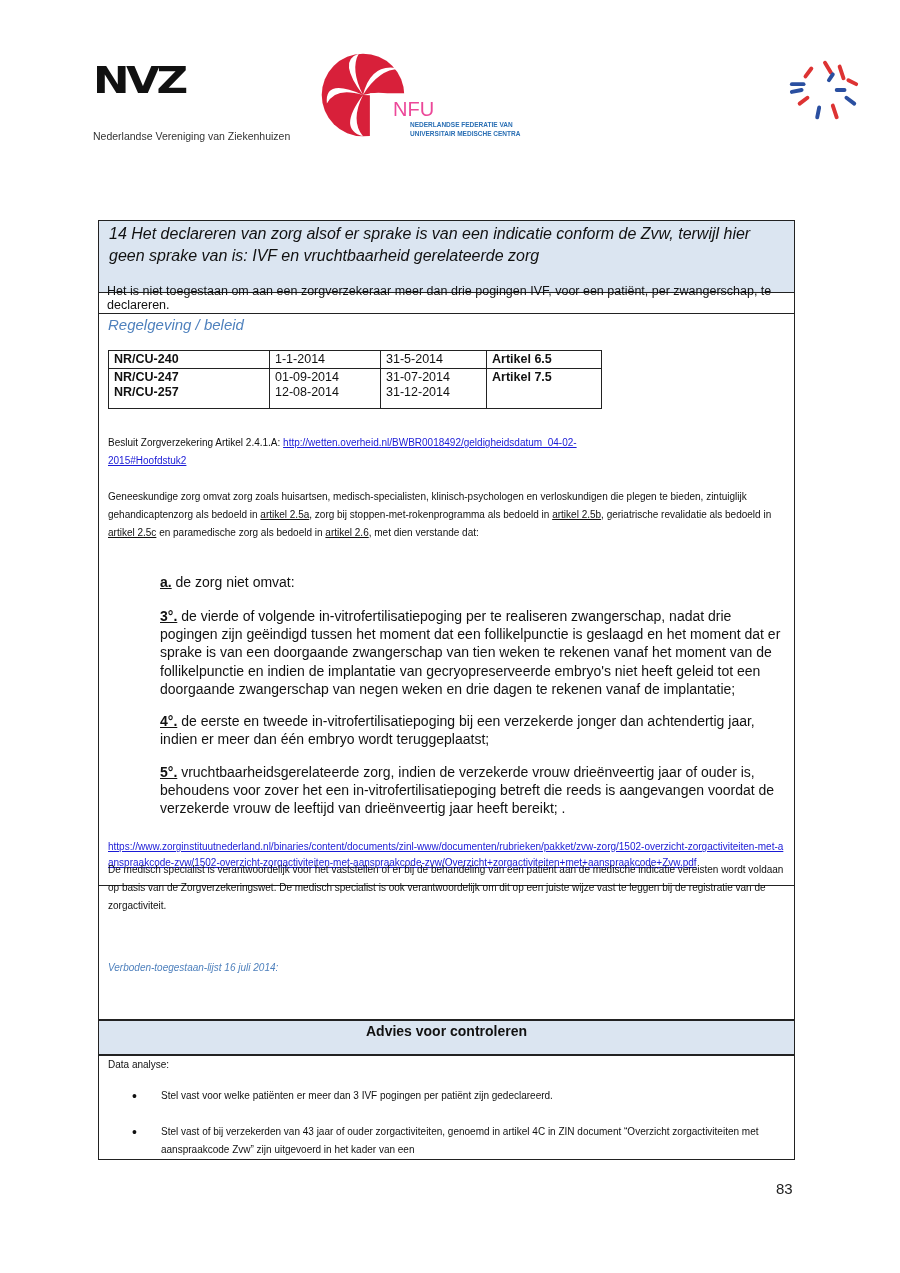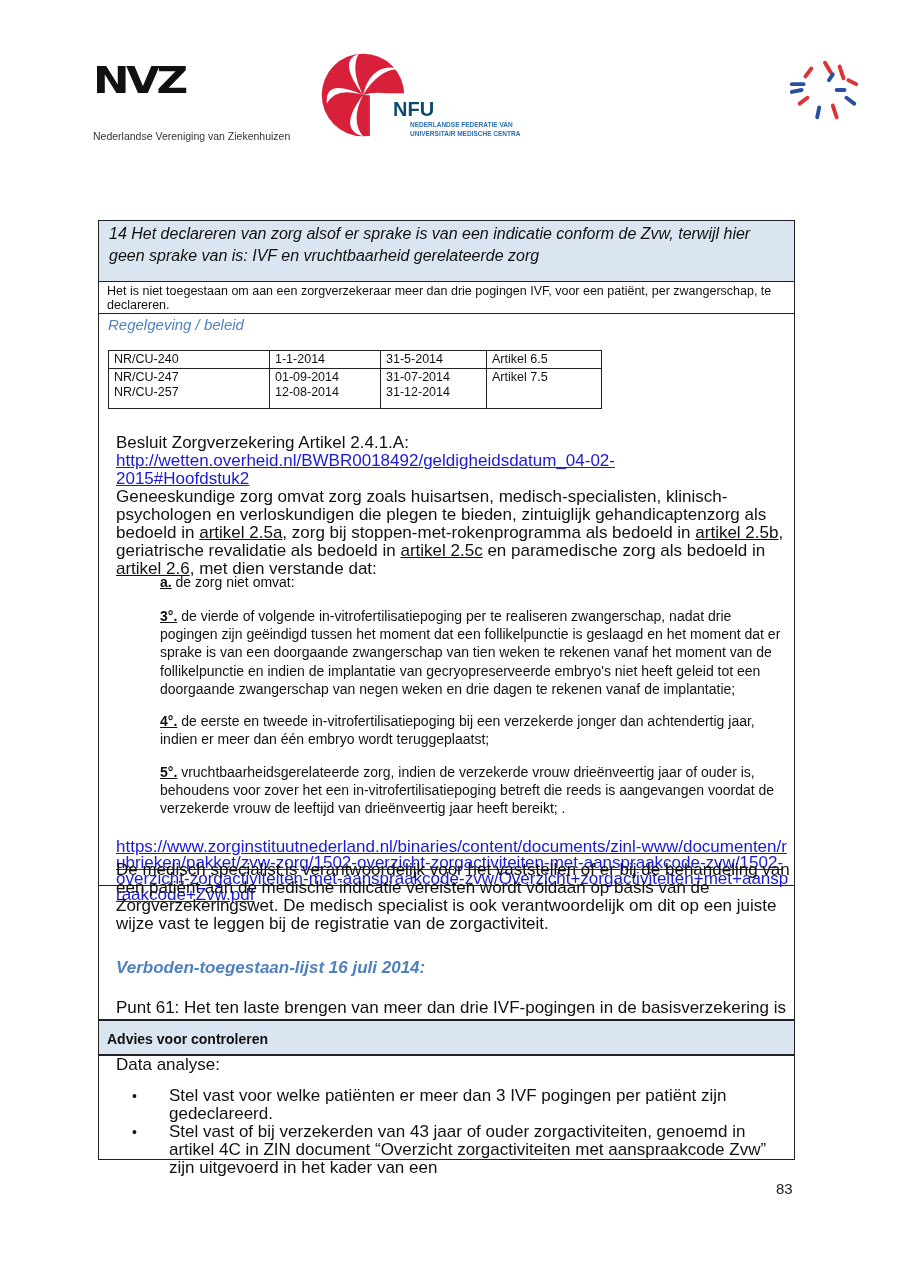--- a/index.html
+++ b/index.html
@@ -4,42 +4,42 @@
 <style>
   html, body { margin:0; padding:0; background:#ffffff; }
   body { width:900px; height:1273px; position:relative; overflow:hidden;
          font-family:"Liberation Sans", sans-serif; color:#111; }
   .logos { position:absolute; top:48px; left:0; width:780px; height:100px; }
   .nvz { position:absolute; left:93px; top:10px; }
   .nvz-mark { font-family:"DejaVu Sans", sans-serif; font-weight:bold; font-size:38px; letter-spacing:-3px; color:#111; transform:scaleX(1.15); transform-origin:left; display:inline-block; }
   .nvz-sub { position:absolute; left:0; top:72px; white-space:nowrap; font-size:10.5px; color:#333; }
   .nfu { position:absolute; left:318px; top:2px; width:200px; height:90px; }
   .nfu-circle { position:absolute; left:2px; top:2px; width:86px; height:86px; }
-  .nfu-text { position:absolute; left:75px; top:48px; font-weight:bold; color:#0c4a6e; font-size:20px; }
+  .nfu-text { position:absolute; left:75px; top:48px; font-weight:normal; color:#ec4899; font-size:20px; }
   .nfu-sub { position:absolute; left:92px; top:70px; font-size:6.5px; font-weight:bold; color:#2a6fb4; line-height:9px; white-space:nowrap; }
   .zn { position:absolute; left:527px; top:22px; font-family:"DejaVu Serif", serif; font-style:italic; font-weight:bold; color:#1f4f9a; font-size:17px; white-space:nowrap; }
   .zn-mark { position:absolute; left:786px; top:6px; width:78px; height:70px; }
 
   .frame { position:absolute; left:98px; top:220px; width:697px; height:940px; border:1px solid #222; box-sizing:border-box; }
   .row { position:absolute; left:0; width:100%; box-sizing:border-box; }
   .hdr { background:#dbe5f1; }
-  .title { top:0; height:61px; border-bottom:1px solid #222; padding:2px 18px 0 10px; font-style:italic; font-size:16px; line-height:22px; color:#111; }
+  .title { top:0; height:72px; border-bottom:1px solid #222; padding:2px 18px 0 10px; font-style:italic; font-size:16px; line-height:22px; color:#111; }
   .intro { top:61px; height:32px; border-bottom:1px solid #222; padding:2px 8px; font-size:12.5px; line-height:14px; }
   .regel-h { position:absolute; left:9px; top:95px; font-size:15px; font-style:italic; font-weight:normal; color:#4f81bd; }
   table.nr { position:absolute; left:9px; top:129px; width:494px; border-collapse:collapse; font-size:12.5px; }
   table.nr td { border:1px solid #222; padding:1px 5px; vertical-align:top; line-height:15px; }
-  table.nr td.b { font-weight:normal; }
-  .body { position:absolute; left:9px; width:676px; font-size:17px; line-height:18px;margin-left:8px; }
+  table.nr td.b { font-weight:bold; }
+  .body { position:absolute; left:9px; width:676px; font-size:10px; line-height:18px; }
   .ind { position:absolute; left:61px; width:622px; font-size:14px; line-height:18.2px; }
   .u { text-decoration:underline; }
   .ub { text-decoration:underline; font-weight:bold; }
   a.lnk { color:#1a1ad6; text-decoration:underline; }
   .div { position:absolute; left:0; width:100%; border-top:1px solid #222; }
-  .blue-it { font-style:italic; font-weight:bold; color:#4f81bd; }
-  .advies { top:798px; height:37px; border-top:2px solid #222; border-bottom:2px solid #222; padding:10px 8px; font-weight:bold; font-size:14px; }
+  .blue-it { font-style:italic; font-weight:normal; color:#4f81bd; }
+  .advies { top:798px; height:37px; border-top:2px solid #222; border-bottom:2px solid #222; padding:2px 8px; font-weight:bold; font-size:14px;text-align:center; }
   .bullet { position:absolute; left:33px; font-size:14px; }
   .pagenum { position:absolute; left:776px; top:1180px; font-size:15px; color:#222; }
 </style>
 </head>
 <body>
 
 <div class="logos">
   <div class="nvz">
     <span class="nvz-mark">NVZ</span>
     <div class="nvz-sub">Nederlandse Vereniging van Ziekenhuizen</div>
@@ -134,21 +134,20 @@
   <div class="body" style="top:618px; line-height:16px; word-break:break-all">
     <a class="lnk">https://www.zorginstituutnederland.nl/binaries/content/documents/zinl-www/documenten/rubrieken/pakket/zvw-zorg/1502-overzicht-zorgactiviteiten-met-aanspraakcode-zvw/1502-overzicht-zorgactiviteiten-met-aanspraakcode-zvw/Overzicht+zorgactiviteiten+met+aanspraakcode+Zvw.pdf</a>
   </div>
 
   <div class="div" style="top:664px"></div>
 
   <div class="body" style="top:640px">De medisch specialist is verantwoordelijk voor het vaststellen of er bij de behandeling van een patiënt aan de medische indicatie vereisten wordt voldaan op basis van de Zorgverzekeringswet. De medisch specialist is ook verantwoordelijk om dit op een juiste wijze vast te leggen bij de registratie van de zorgactiviteit.</div>
 
   <div class="body blue-it" style="top:738px">Verboden-toegestaan-lijst 16 juli 2014:</div>
 
-  <div class="body" style="top:778px">Punt 61: Het ten laste brengen van meer dan drie IVF-pogingen in de basisverzekering is niet toegestaan.</div>
 
   <div class="row hdr advies">Advies voor controleren</div>
 
   <div class="body" style="top:835px">Data analyse:</div>
 
   <span class="bullet" style="top:867px">•</span>
   <div class="body" style="top:866px; left:62px; width:620px">Stel vast voor welke patiënten er meer dan 3 IVF pogingen per patiënt zijn gedeclareerd.</div>
 
   <span class="bullet" style="top:903px">•</span>
   <div class="body" style="top:902px; left:62px; width:620px">Stel vast of bij verzekerden van 43 jaar of ouder zorgactiviteiten, genoemd in artikel 4C in ZIN document  “Overzicht zorgactiviteiten met aanspraakcode Zvw”  zijn uitgevoerd in het kader van een</div>

